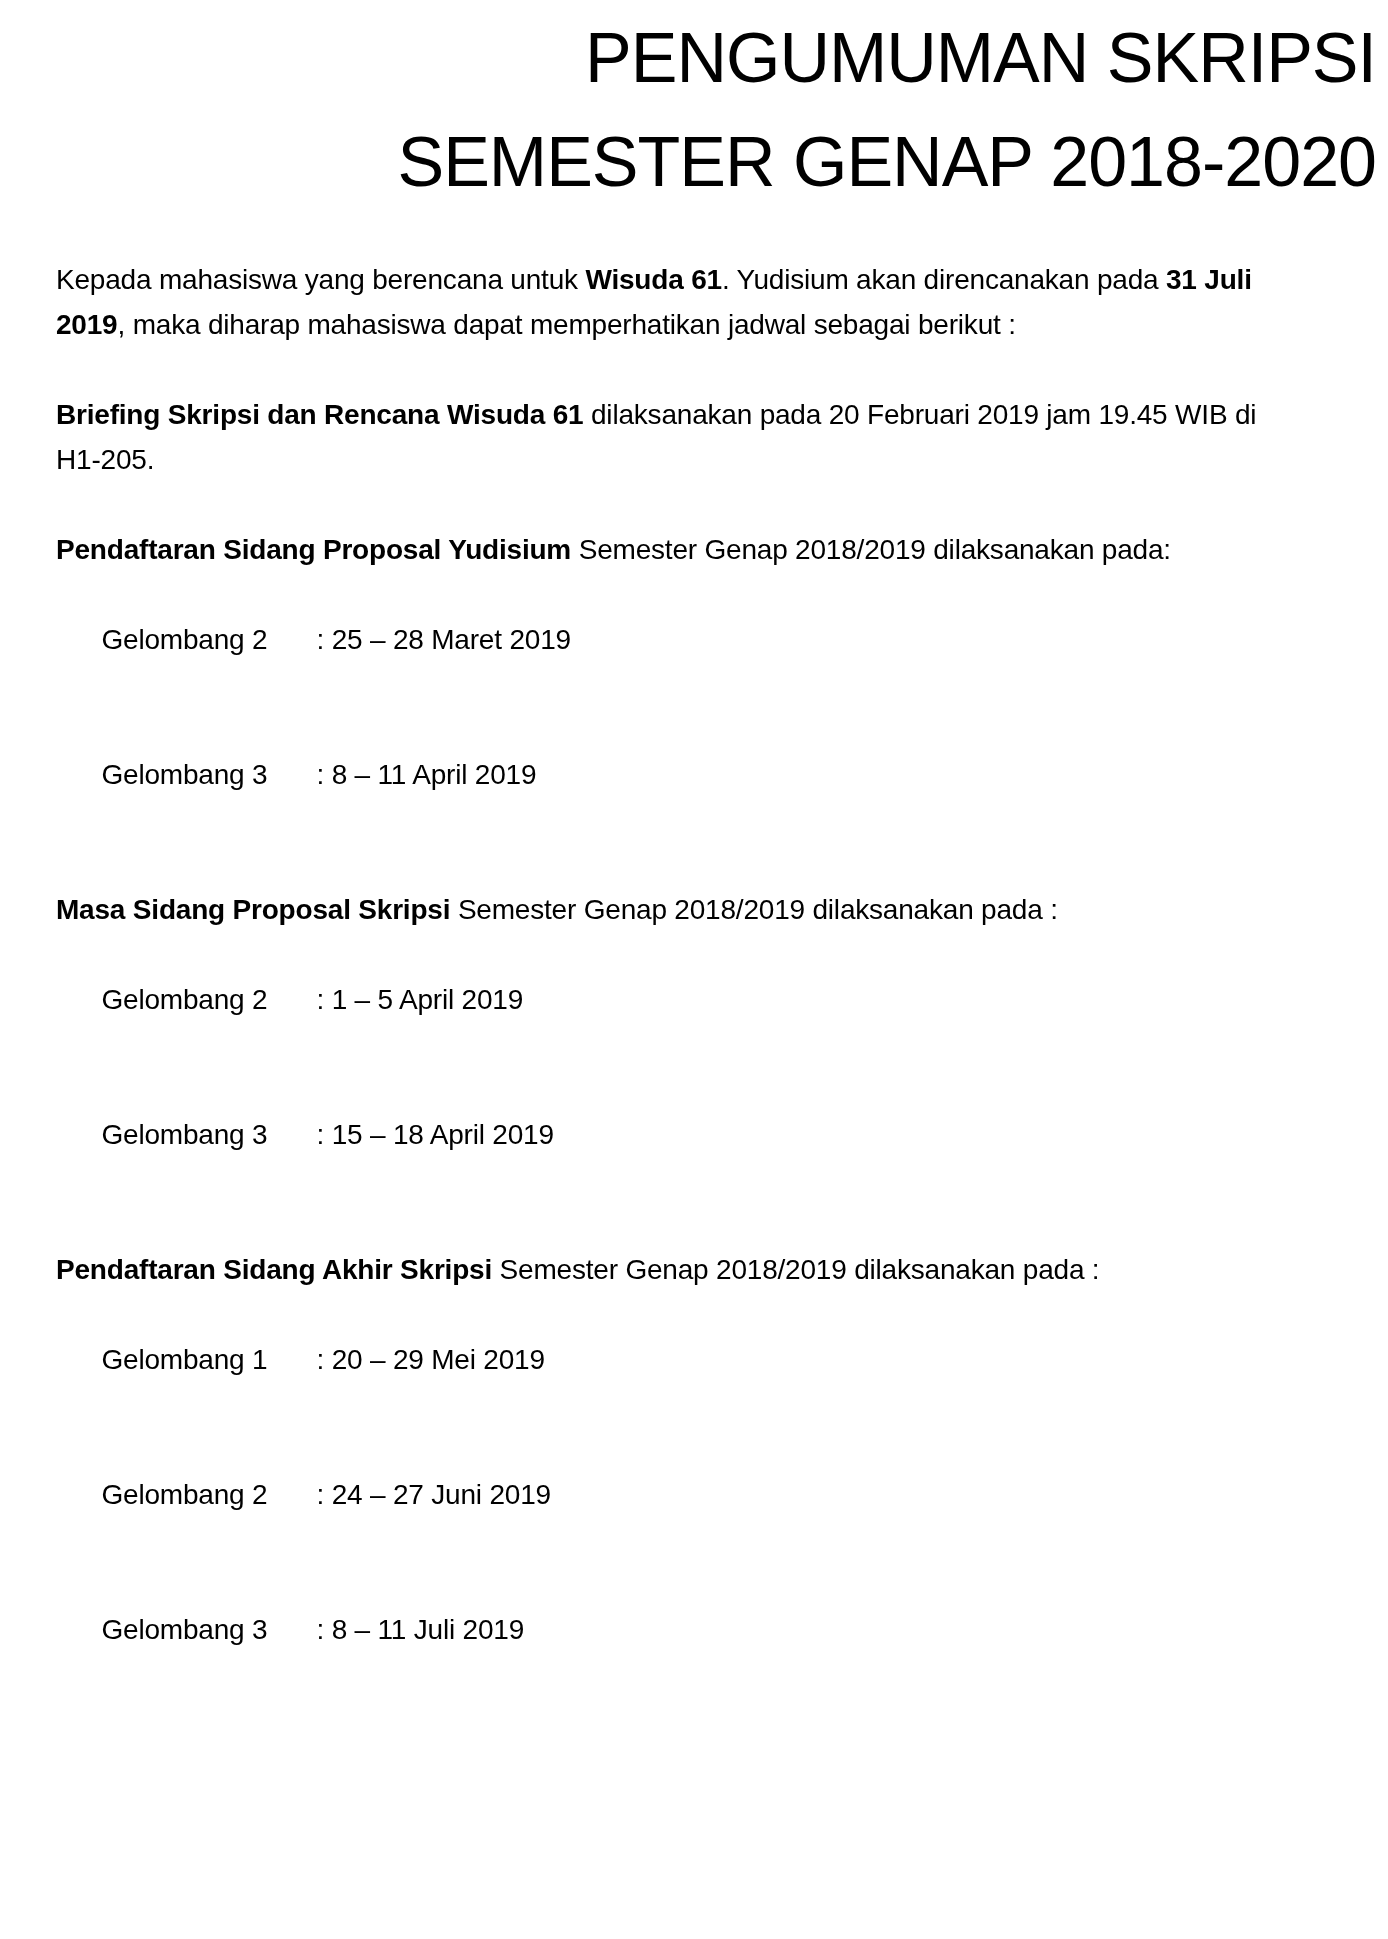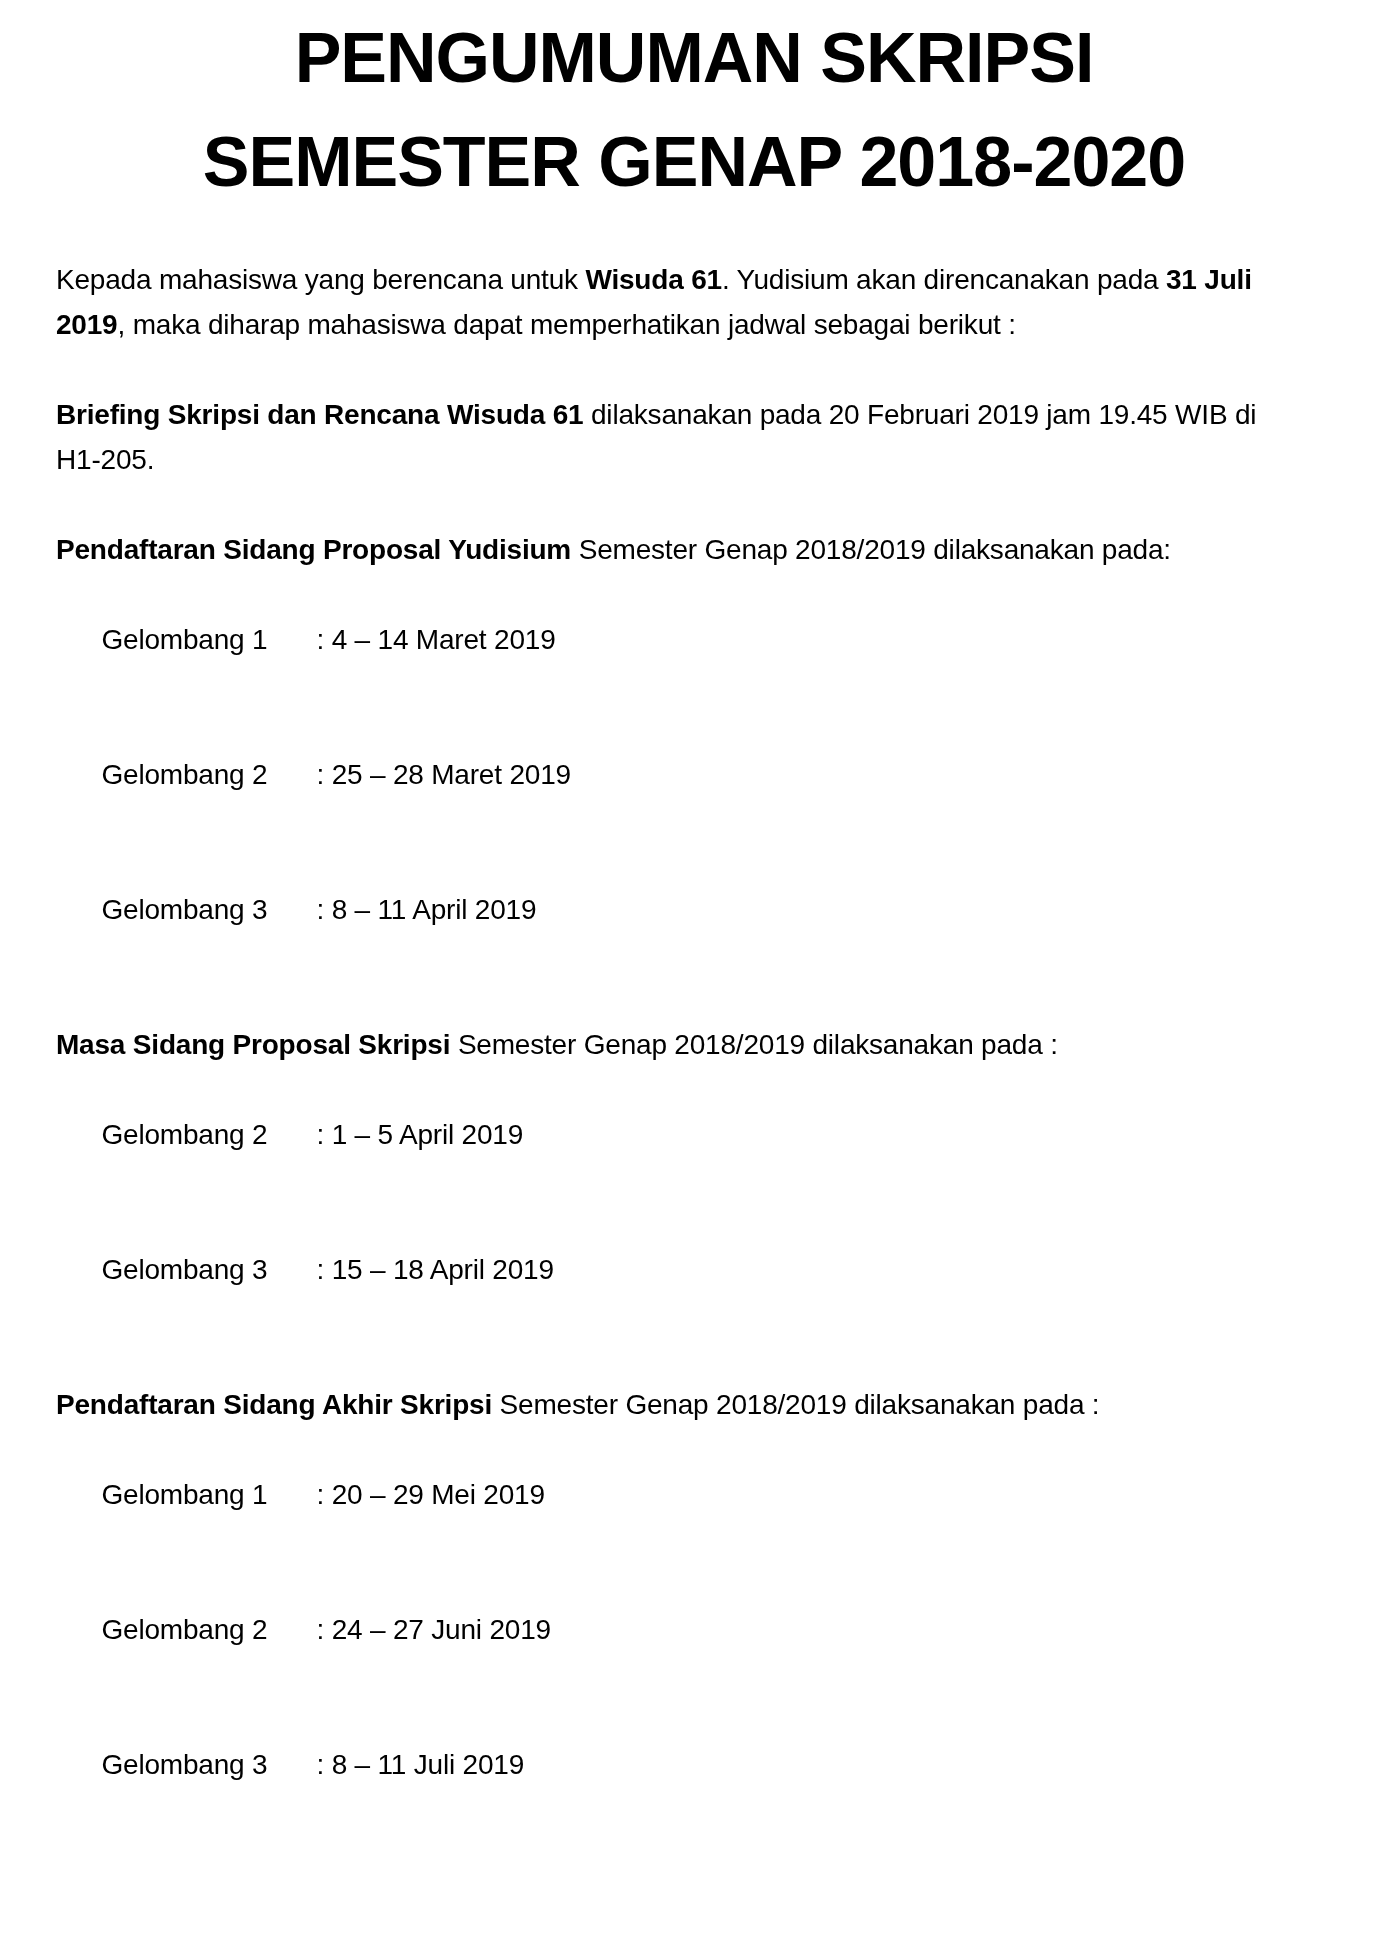--- a/index.html
+++ b/index.html
@@ -7,22 +7,22 @@
   body {
     width: 1388px;
     height: 1939px;
     color: #000000;
     font-family: "Liberation Sans", sans-serif;
     overflow: hidden;
   }
   .doc { padding: 6px 12px 0 12px; }
 
   .title-block {
-    text-align: center;
-    font-weight: 700;
+    text-align: right;
+    font-weight: 400;
     font-size: 70px;
     line-height: 104px;
     letter-spacing: -1px;
     margin-bottom: 43px;
   }
   .title-line { white-space: pre; }
 
   .line {
     font-size: 28px;
     line-height: 45px;
@@ -54,23 +54,20 @@
   </div>
 
   <div class="block">
     <div class="line"><span class="b">Briefing Skripsi dan Rencana Wisuda 61</span><span> dilaksanakan pada 20 Februari 2019 jam 19.45 WIB di</span></div>
     <div class="line"><span>H1-205.</span></div>
   </div>
 
   <section class="block">
     <div class="line"><span class="b">Pendaftaran Sidang Proposal Yudisium</span><span> Semester Genap 2018/2019 dilaksanakan pada:</span></div>
     <div class="line">
-      <span class="row-label">Gelombang 1</span><span class="row-value">: 4 – 14 Maret 2019</span>
-    </div>
-    <div class="line">
       <span class="row-label">Gelombang 2</span><span class="row-value">: 25 – 28 Maret 2019</span>
     </div>
     <div class="line">
       <span class="row-label">Gelombang 3</span><span class="row-value">: 8 – 11 April 2019</span>
     </div>
   </section>
 
   <section class="block">
     <div class="line"><span class="b">Masa Sidang Proposal Skripsi</span><span> Semester Genap 2018/2019 dilaksanakan pada :</span></div>
     <div class="line">

